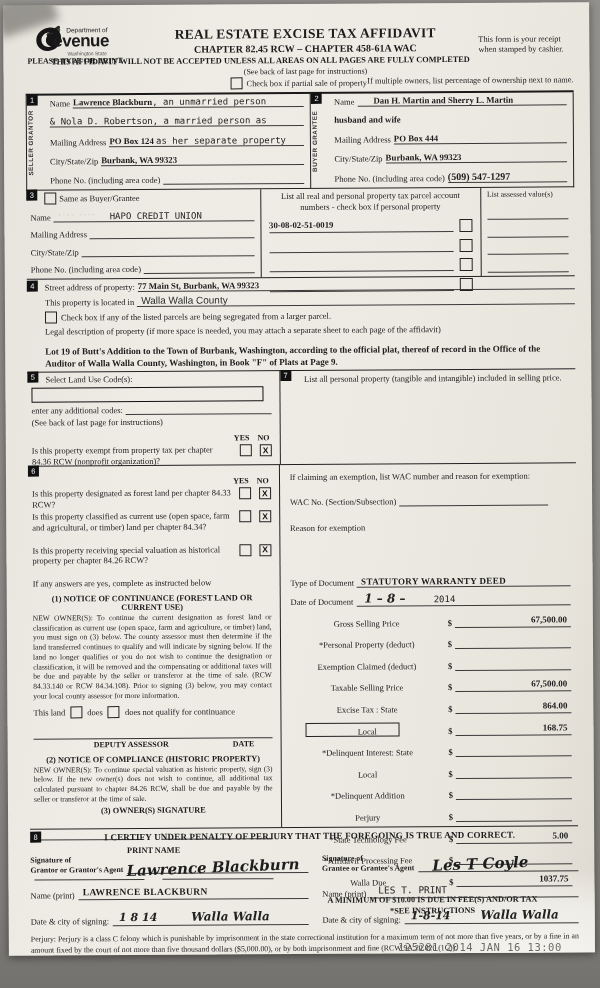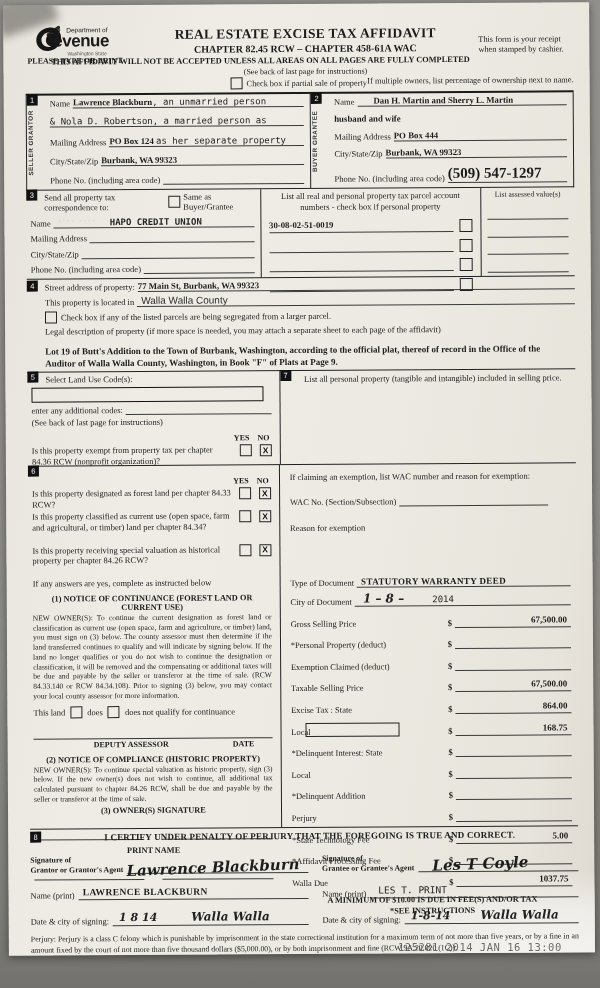--- a/index.html
+++ b/index.html
@@ -78,21 +78,21 @@
   .notice-t{font-size:8.3px;font-weight:bold;text-align:center;margin-top:6px;}
   .notice-b{font-size:7.5px;line-height:1.3;text-align:justify;margin-top:1px;}
   .landrow{display:flex;align-items:center;gap:5px;font-size:8.5px;margin-top:5px;}
   .dline{border-bottom:1px solid #333;height:12px;margin-top:8px;}
   .dlabels{display:flex;font-size:8px;font-weight:bold;justify-content:space-between;padding:1px 18px 0 60px;}
   .center-b{font-size:8.3px;font-weight:bold;text-align:center;}
   .two-lines{display:flex;gap:18px;margin-top:14px;}
   .two-lines .uf{height:1px;}
 
   .mrow{display:flex;align-items:flex-end;margin-top:2.6px;position:relative;}
-  .mlabel{width:152px;text-align:left;font-size:8.5px;flex:none;}
+  .mlabel{width:152px;text-align:center;font-size:8.5px;flex:none;}
   .mdollar{font-size:8.5px;font-weight:bold;margin:0 3px 0 5px;flex:none;}
   .mline{border-bottom:1px solid #3a3a3a;flex:1;text-align:right;min-height:10px;}
   .mval{font-size:9px;font-weight:bold;padding-right:4px;}
   .localbox{position:absolute;left:14px;bottom:0px;width:92px;height:12px;border:1.2px solid #222;background:transparent;}
   .minnote{text-align:center;font-size:8.3px;font-weight:bold;margin-top:7px;line-height:1.35;}
 
   
   .sec8{display:block;border-bottom:none;padding-top:2px;}
   .certify{display:flex;align-items:center;}
   .certify-text{flex:1;text-align:center;font-size:9px;font-weight:bold;letter-spacing:.2px;}
@@ -183,38 +183,37 @@
             <div class="frow">
                 <span class="lbl">Mailing Address</span>
               <span class="uf"><b style="font-size:8.8px;">PO Box 444</b></span>
             </div>
             <div class="frow">
                 <span class="lbl">City/State/Zip</span>
               <span class="uf"><b style="font-size:8.8px;">Burbank, WA  99323</b></span>
             </div>
             <div class="frow">
                 <span class="lbl">Phone No. (including area code)</span>
-              <span class="uf"><b style="font-size:15px;">(509) 547-1297</b></span>
+              <span class="uf"><b style="font-size:10px;">(509) 547-1297</b></span>
             </div>
           </div>
         </div>
       </div>
 
       <div class="sec sec3">
         <div class="s3l">
           <span class="num inside">3</span>
           <div class="frow" style="padding-left:14px;align-items:center;">
-              <span class="lbl">Send all property tax correspondence to:</span>
             <span class="cb"></span>
             <span class="lbl">Same as Buyer/Grantee</span>
           </div>
           <div class="frow" style="position:relative;">
               <span class="lbl">Name</span>
             <span class="smudge">·˙·· ····</span>
-            <span class="uf"><span class="mono" style="padding-left:56px;font-weight:bold;">HAPO CREDIT UNION</span></span>
+            <span class="uf"><span class="mono" style="padding-left:56px;">HAPO CREDIT UNION</span></span>
           </div>
           <div class="frow">
               <span class="lbl">Mailing Address</span>
               <span class="uf"></span>
             </div>
           <div class="frow">
               <span class="lbl">City/State/Zip</span>
               <span class="uf"></span>
             </div>
           <div class="frow">
@@ -235,21 +234,21 @@
           <div class="parcel-row">
               <span class="uf"></span>
               <span class="pbox"></span>
             </div>
           <div class="parcel-row">
               <span class="uf"></span>
               <span class="pbox"></span>
             </div>
         </div>
         <div class="s3r">
-          <div class="sm" style="text-align:center;">List assessed value(s)</div>
+          <div class="sm" style="">List assessed value(s)</div>
           <div class="parcel-row" style="margin-top:10px;">
               <span class="uf"></span>
             </div>
           <div class="parcel-row">
               <span class="uf"></span>
             </div>
           <div class="parcel-row">
               <span class="uf"></span>
             </div>
           <div class="parcel-row">
@@ -359,21 +358,21 @@
               <span class="lbl">WAC No. (Section/Subsection)</span>
               <span class="uf"></span>
             </div>
           <div class="lbl" style="margin-top:16px;">Reason for exemption</div>
 
           <div class="frow" style="margin-top:44px;">
               <span class="lbl">Type of Document</span>
             <span class="uf"><b style="font-size:9px;letter-spacing:.4px;padding-left:4px;">STATUTORY WARRANTY  DEED</b></span>
           </div>
           <div class="frow" style="margin-top:4px;">
-              <span class="lbl">City of Document</span>
+              <span class="lbl">Date of Document</span>
             <span class="uf"><span class="hand" style="font-size:12px;padding-left:8px;">1 – 8 –</span>
             <span class="mono" style="padding-left:26px;">2014</span></span>
           </div>
 
           <div class="mrow">
               <span class="mlabel">Gross Selling Price</span>
               <span class="mdollar">$</span>
               <span class="mline"><b class="mval">67,500.00</b></span>
             </div>
           <div class="mrow">

